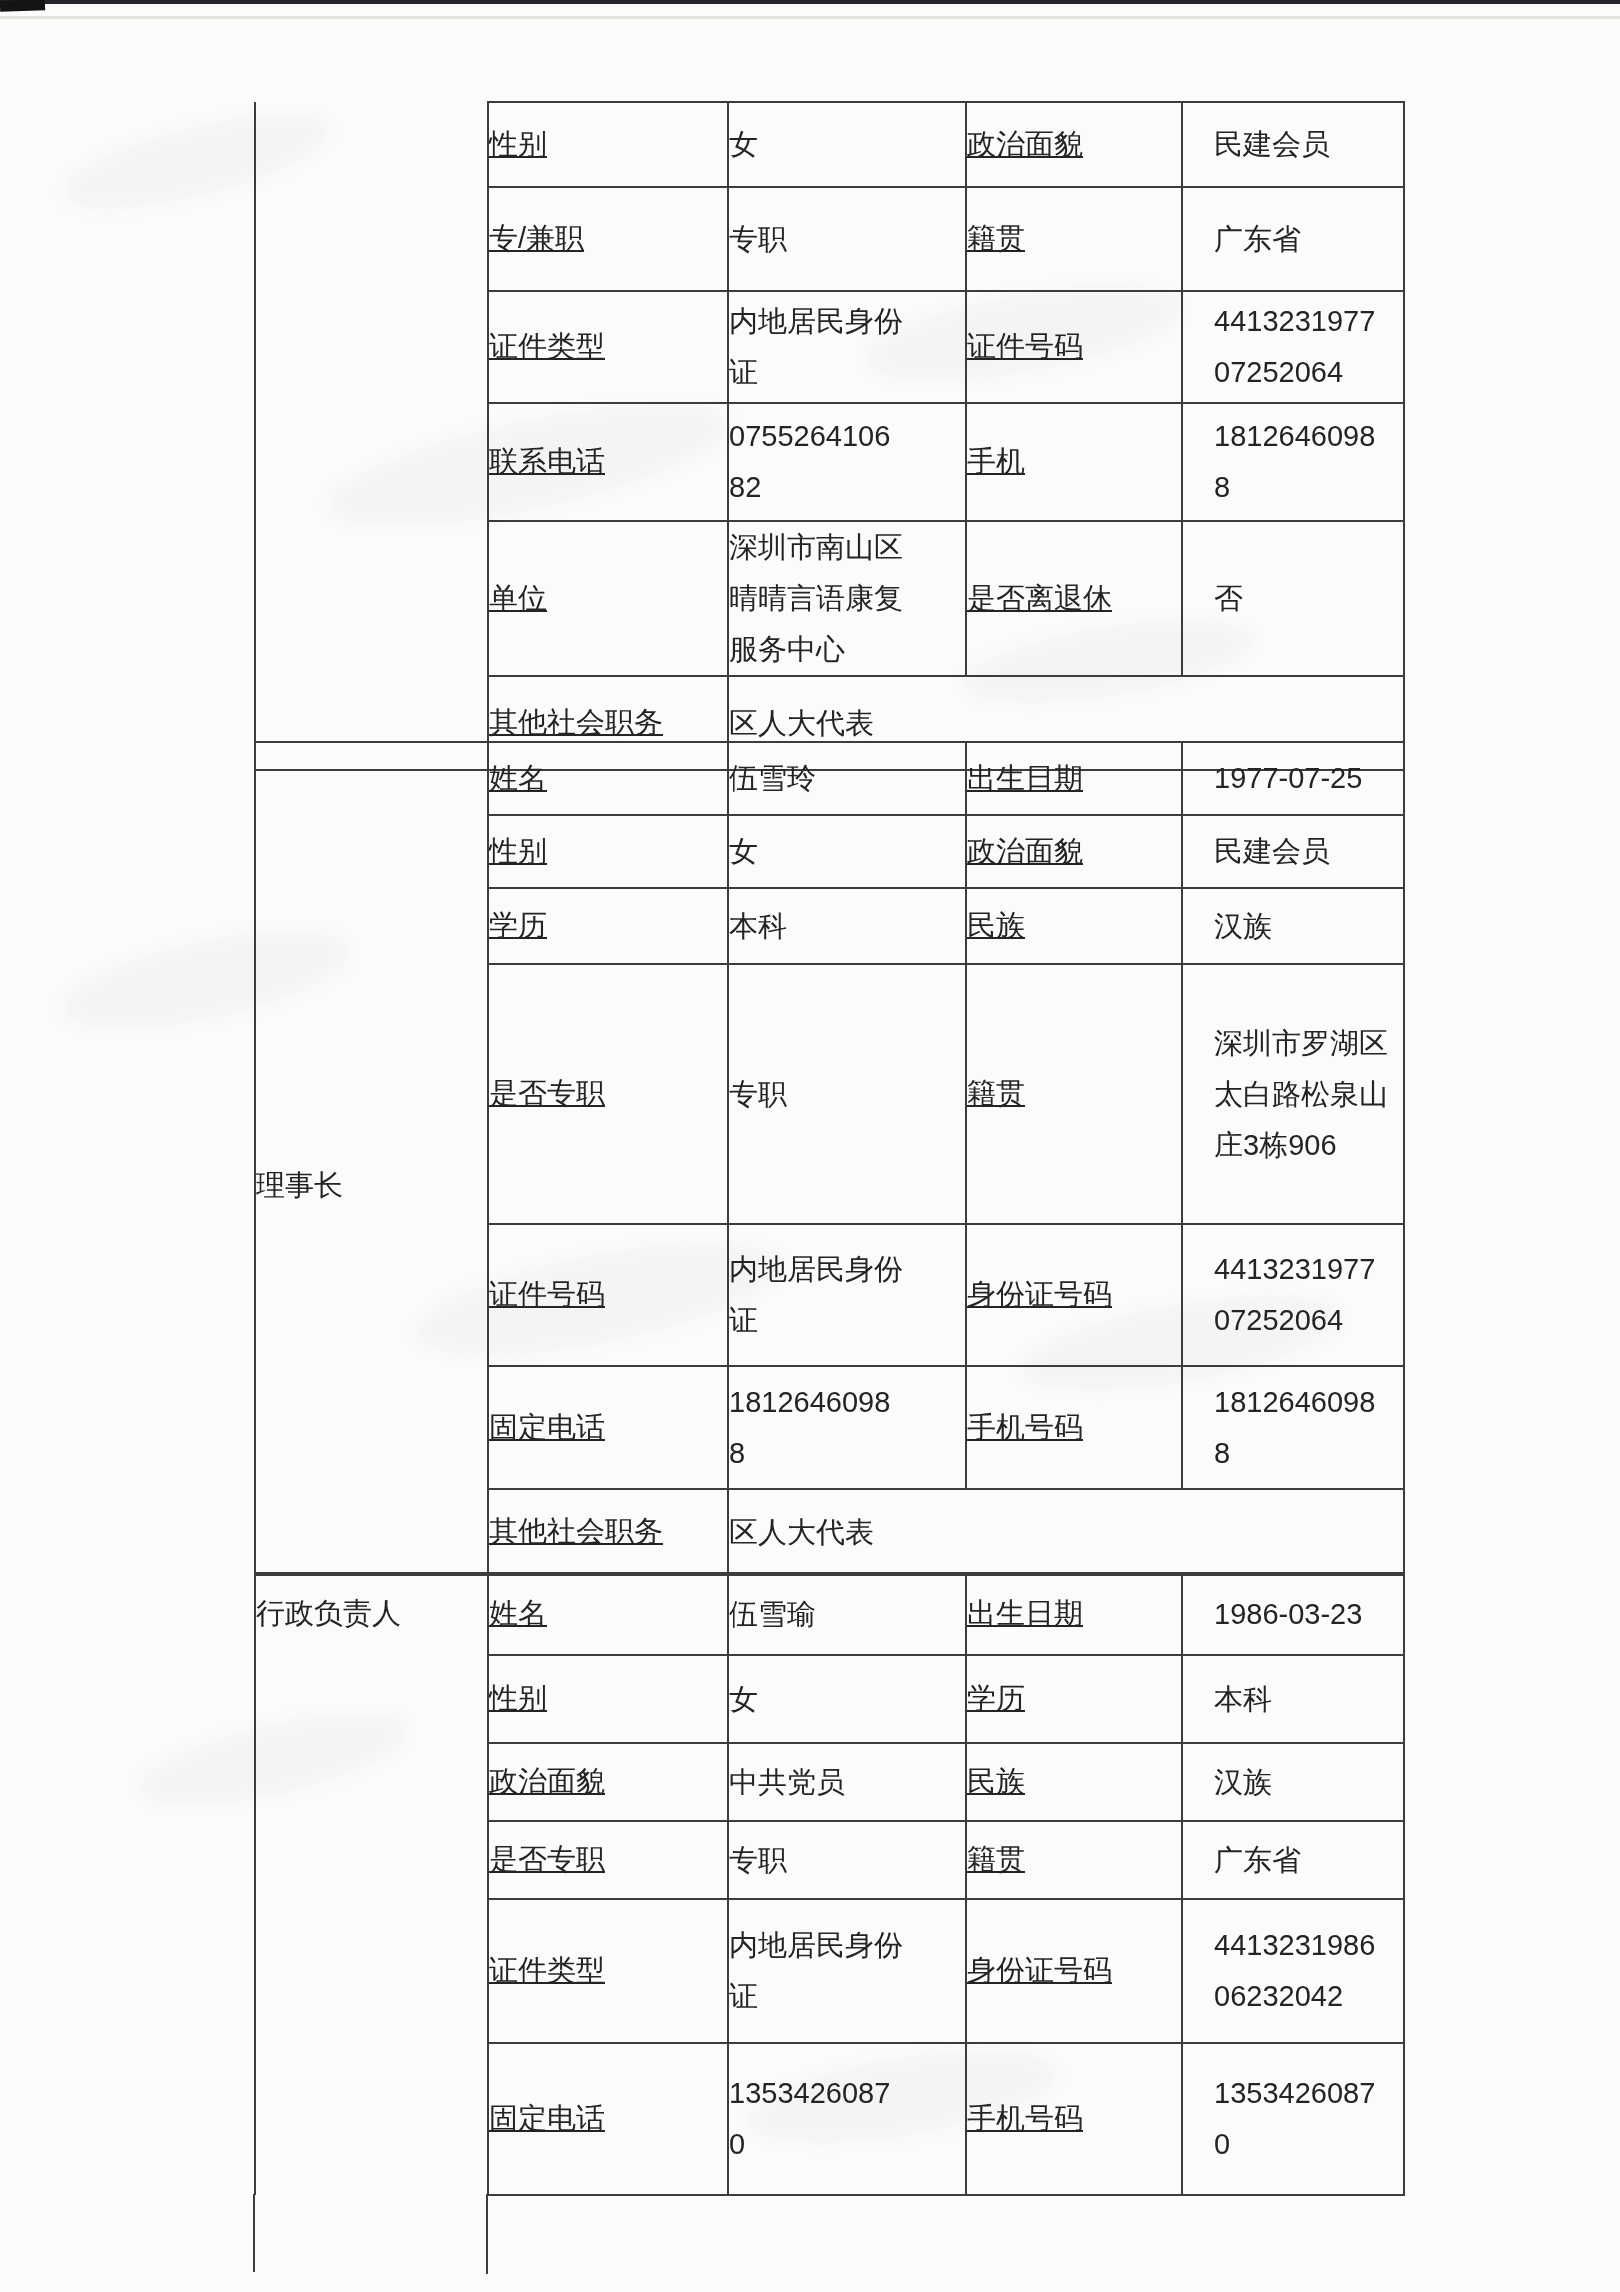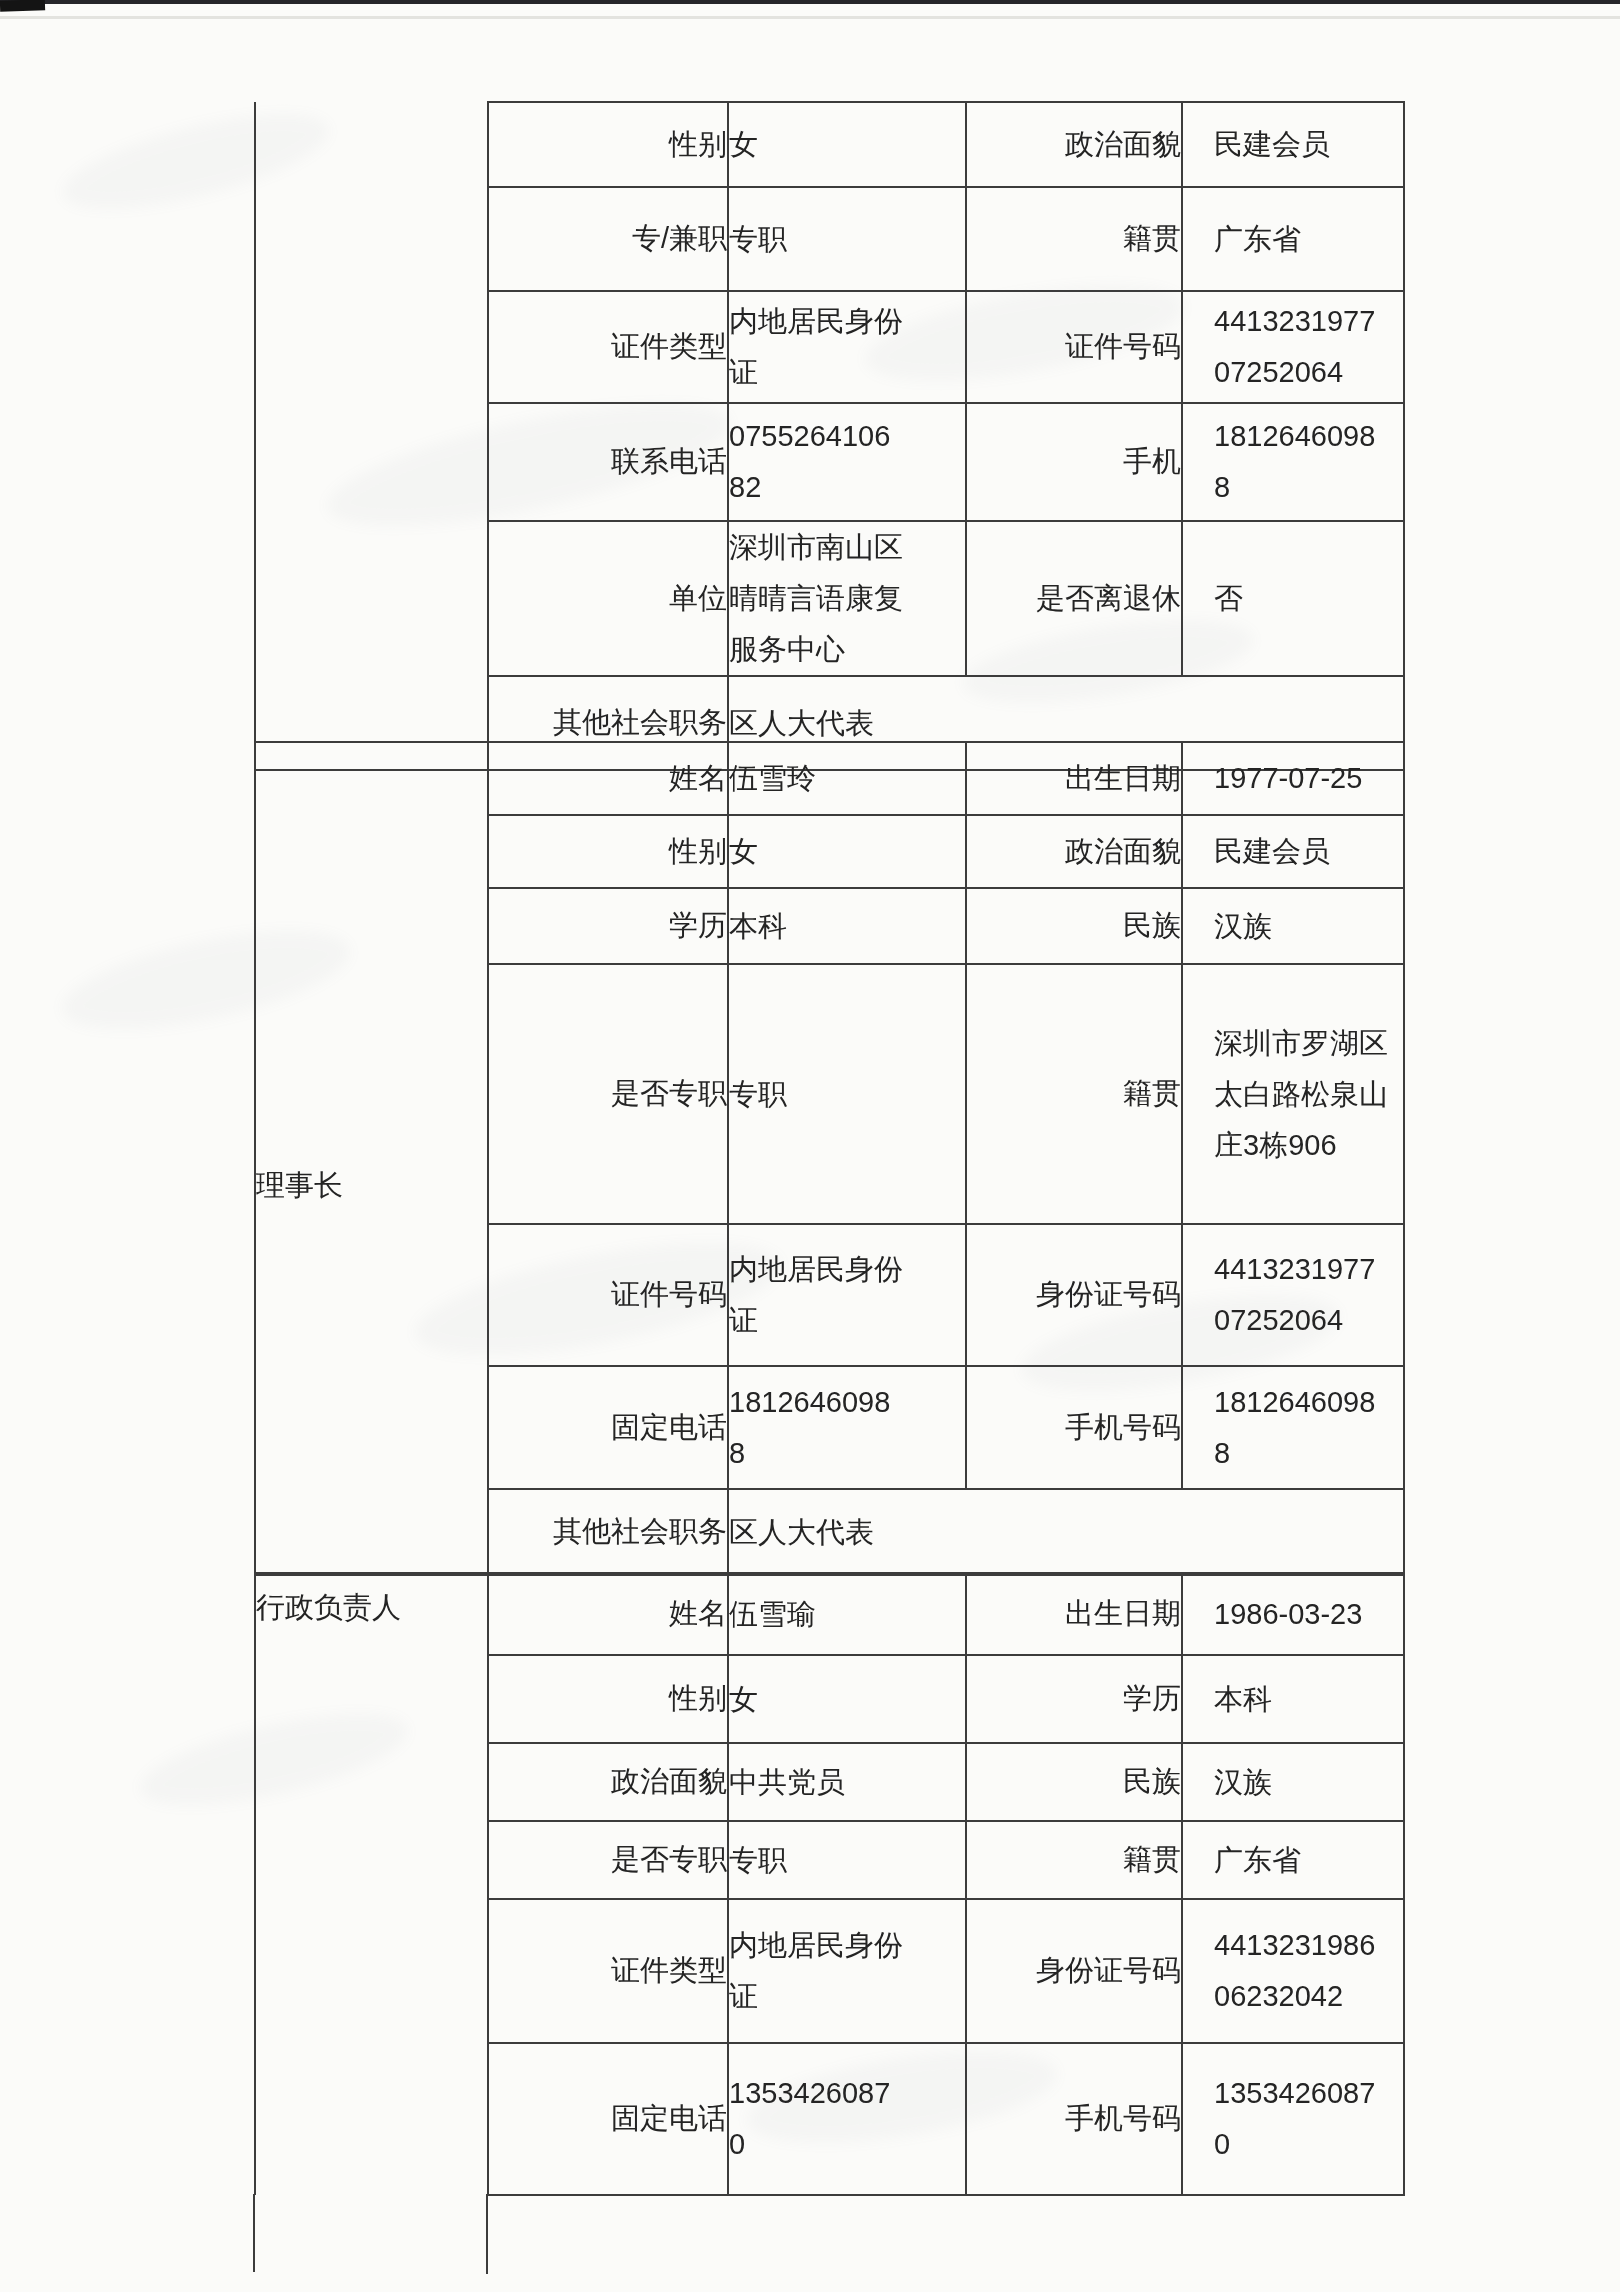--- a/index.html
+++ b/index.html
@@ -22,29 +22,29 @@
     position:absolute;left:254px;width:1150px;
     border-collapse:collapse;table-layout:fixed;
   }
   table.sec td{
     border:2px solid #3c3c3c;
     font-size:29px;
     vertical-align:middle;
     padding:0;
     overflow:hidden;
   }
-  td.lbl{text-align:right;white-space:nowrap;}
+  td.lbl{text-align:left;white-space:nowrap;text-decoration:underline;}
   td.val{
     text-align:left;padding-left:14.7px;
     white-space:pre-line;line-height:51px;
   }
   td.val.vb{padding-left:31px;}
   td.cat{text-align:left;}
   .t1 td.cat{border-top:none;}
-  .t3 td.cat{border-bottom:none;vertical-align:top;padding-top:14px;}
+  .t3 td.cat{border-bottom:none;vertical-align:top;padding-top:20px;}
   .t2 td.cat .nudge{position:relative;top:27.4px;display:inline-block;}
   .t2 tr.first td,.t3 tr.first td{border-top-width:2.9px;margin-left:36px;}
 
   
   .stub{position:absolute;width:2px;background:#3c3c3c;}
   .stub-left{left:253px;top:2194px;height:78px;}
   .stub-mid{left:486px;top:2194px;height:80px;}
 </style>
 </head>
 <body>

